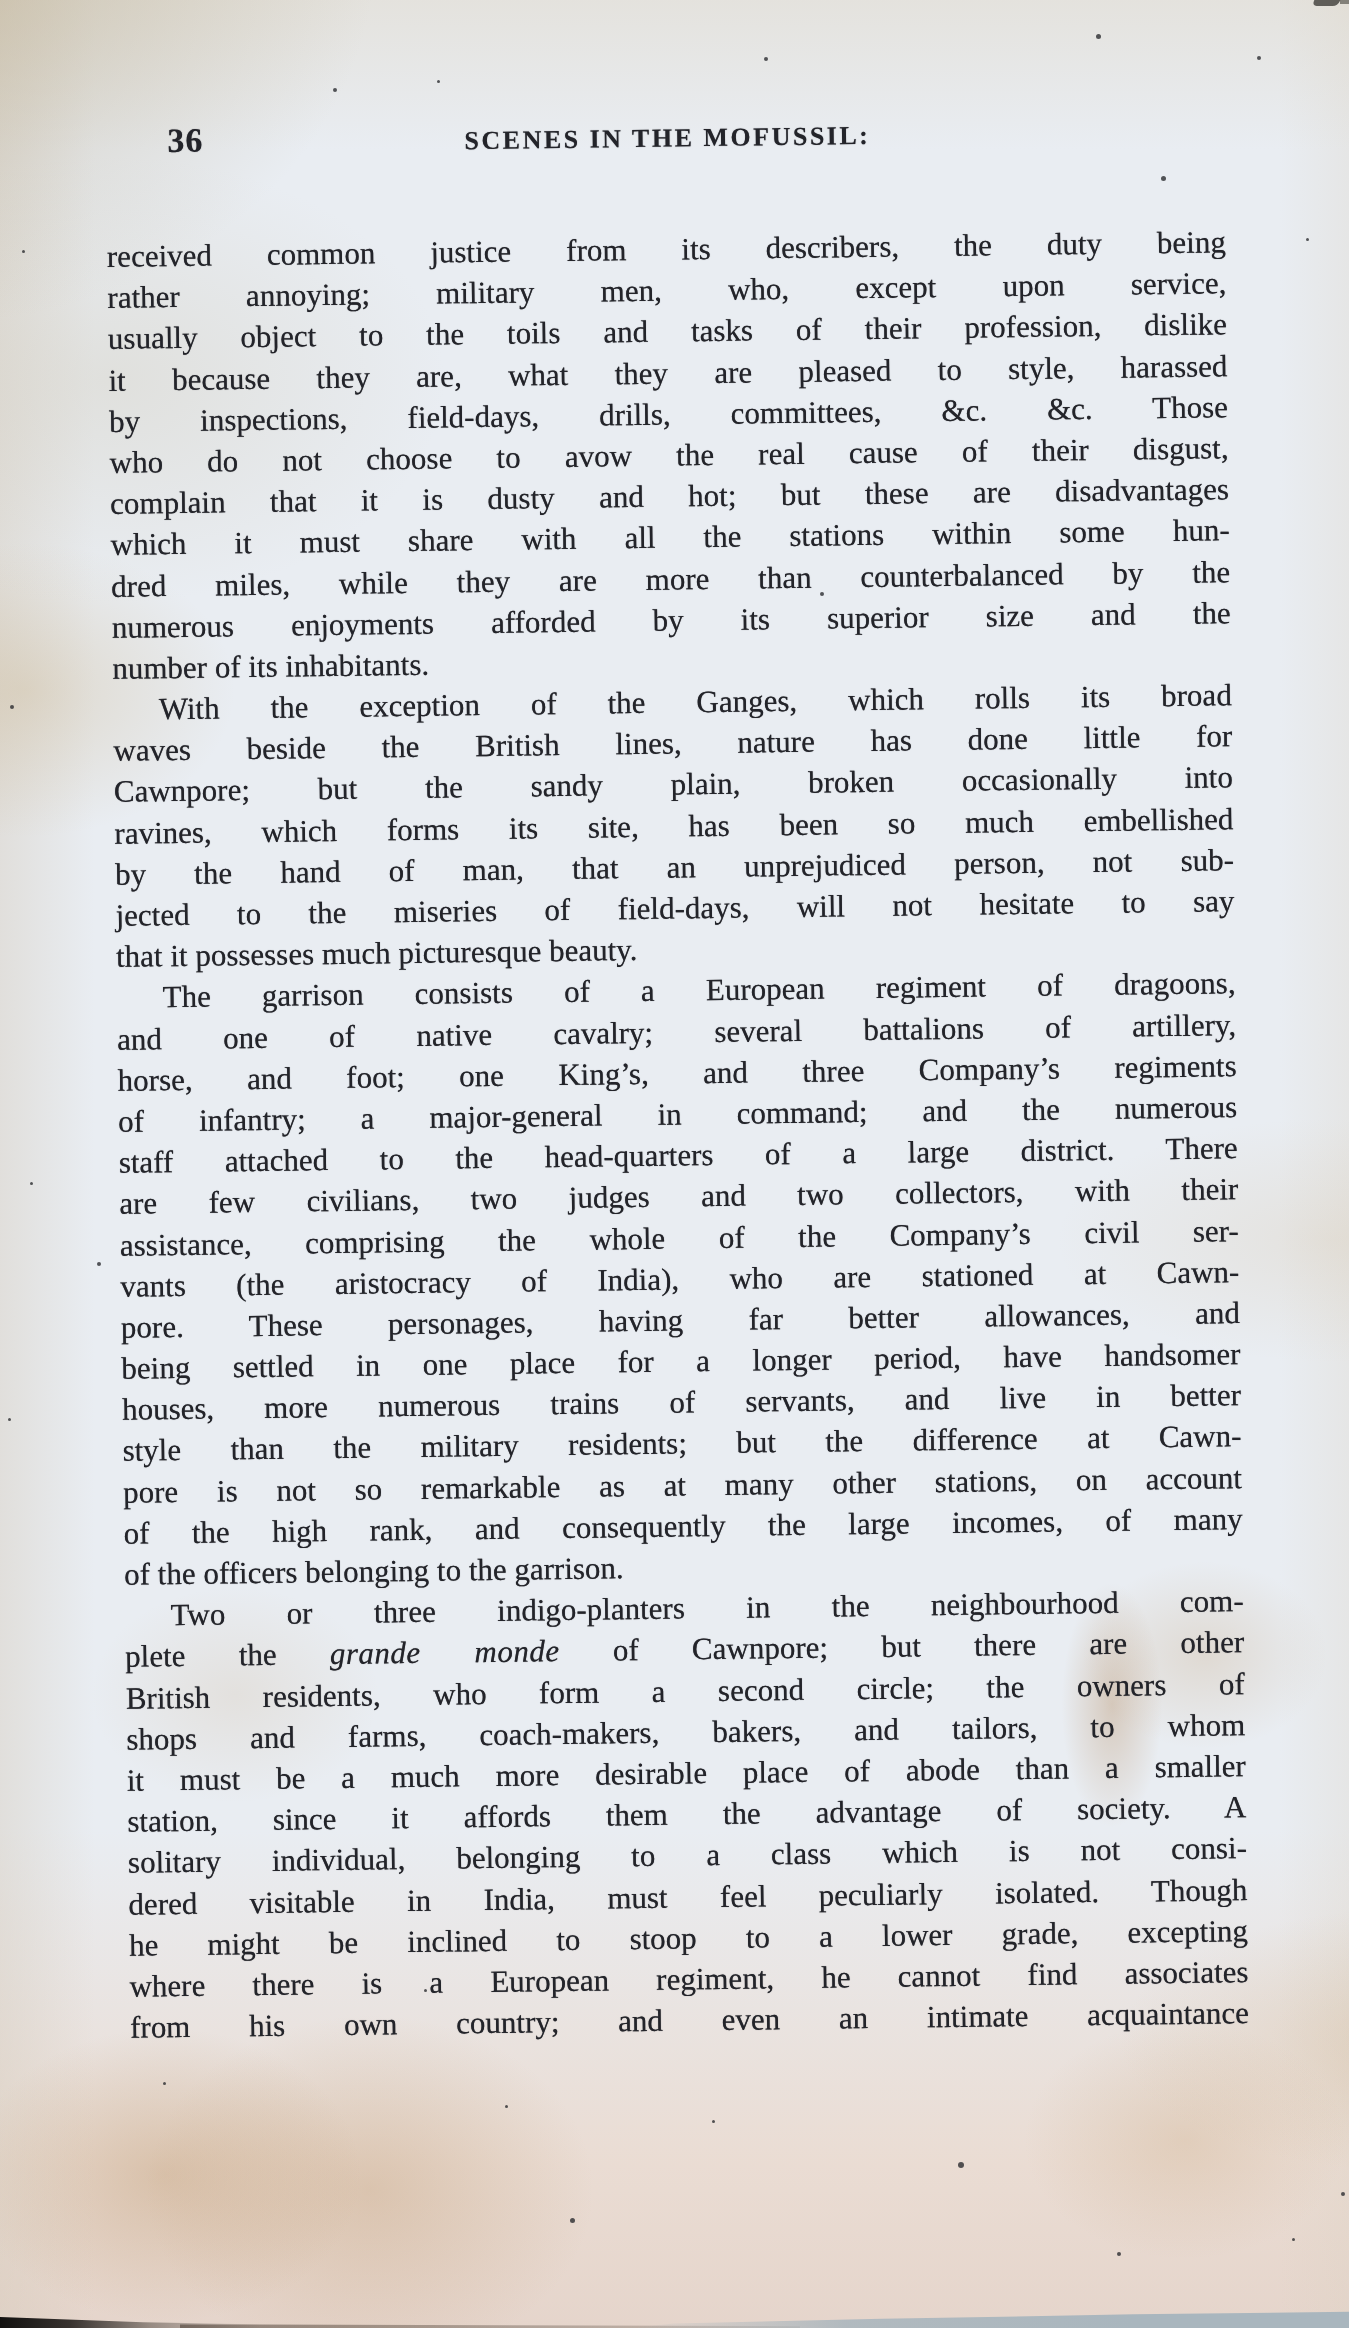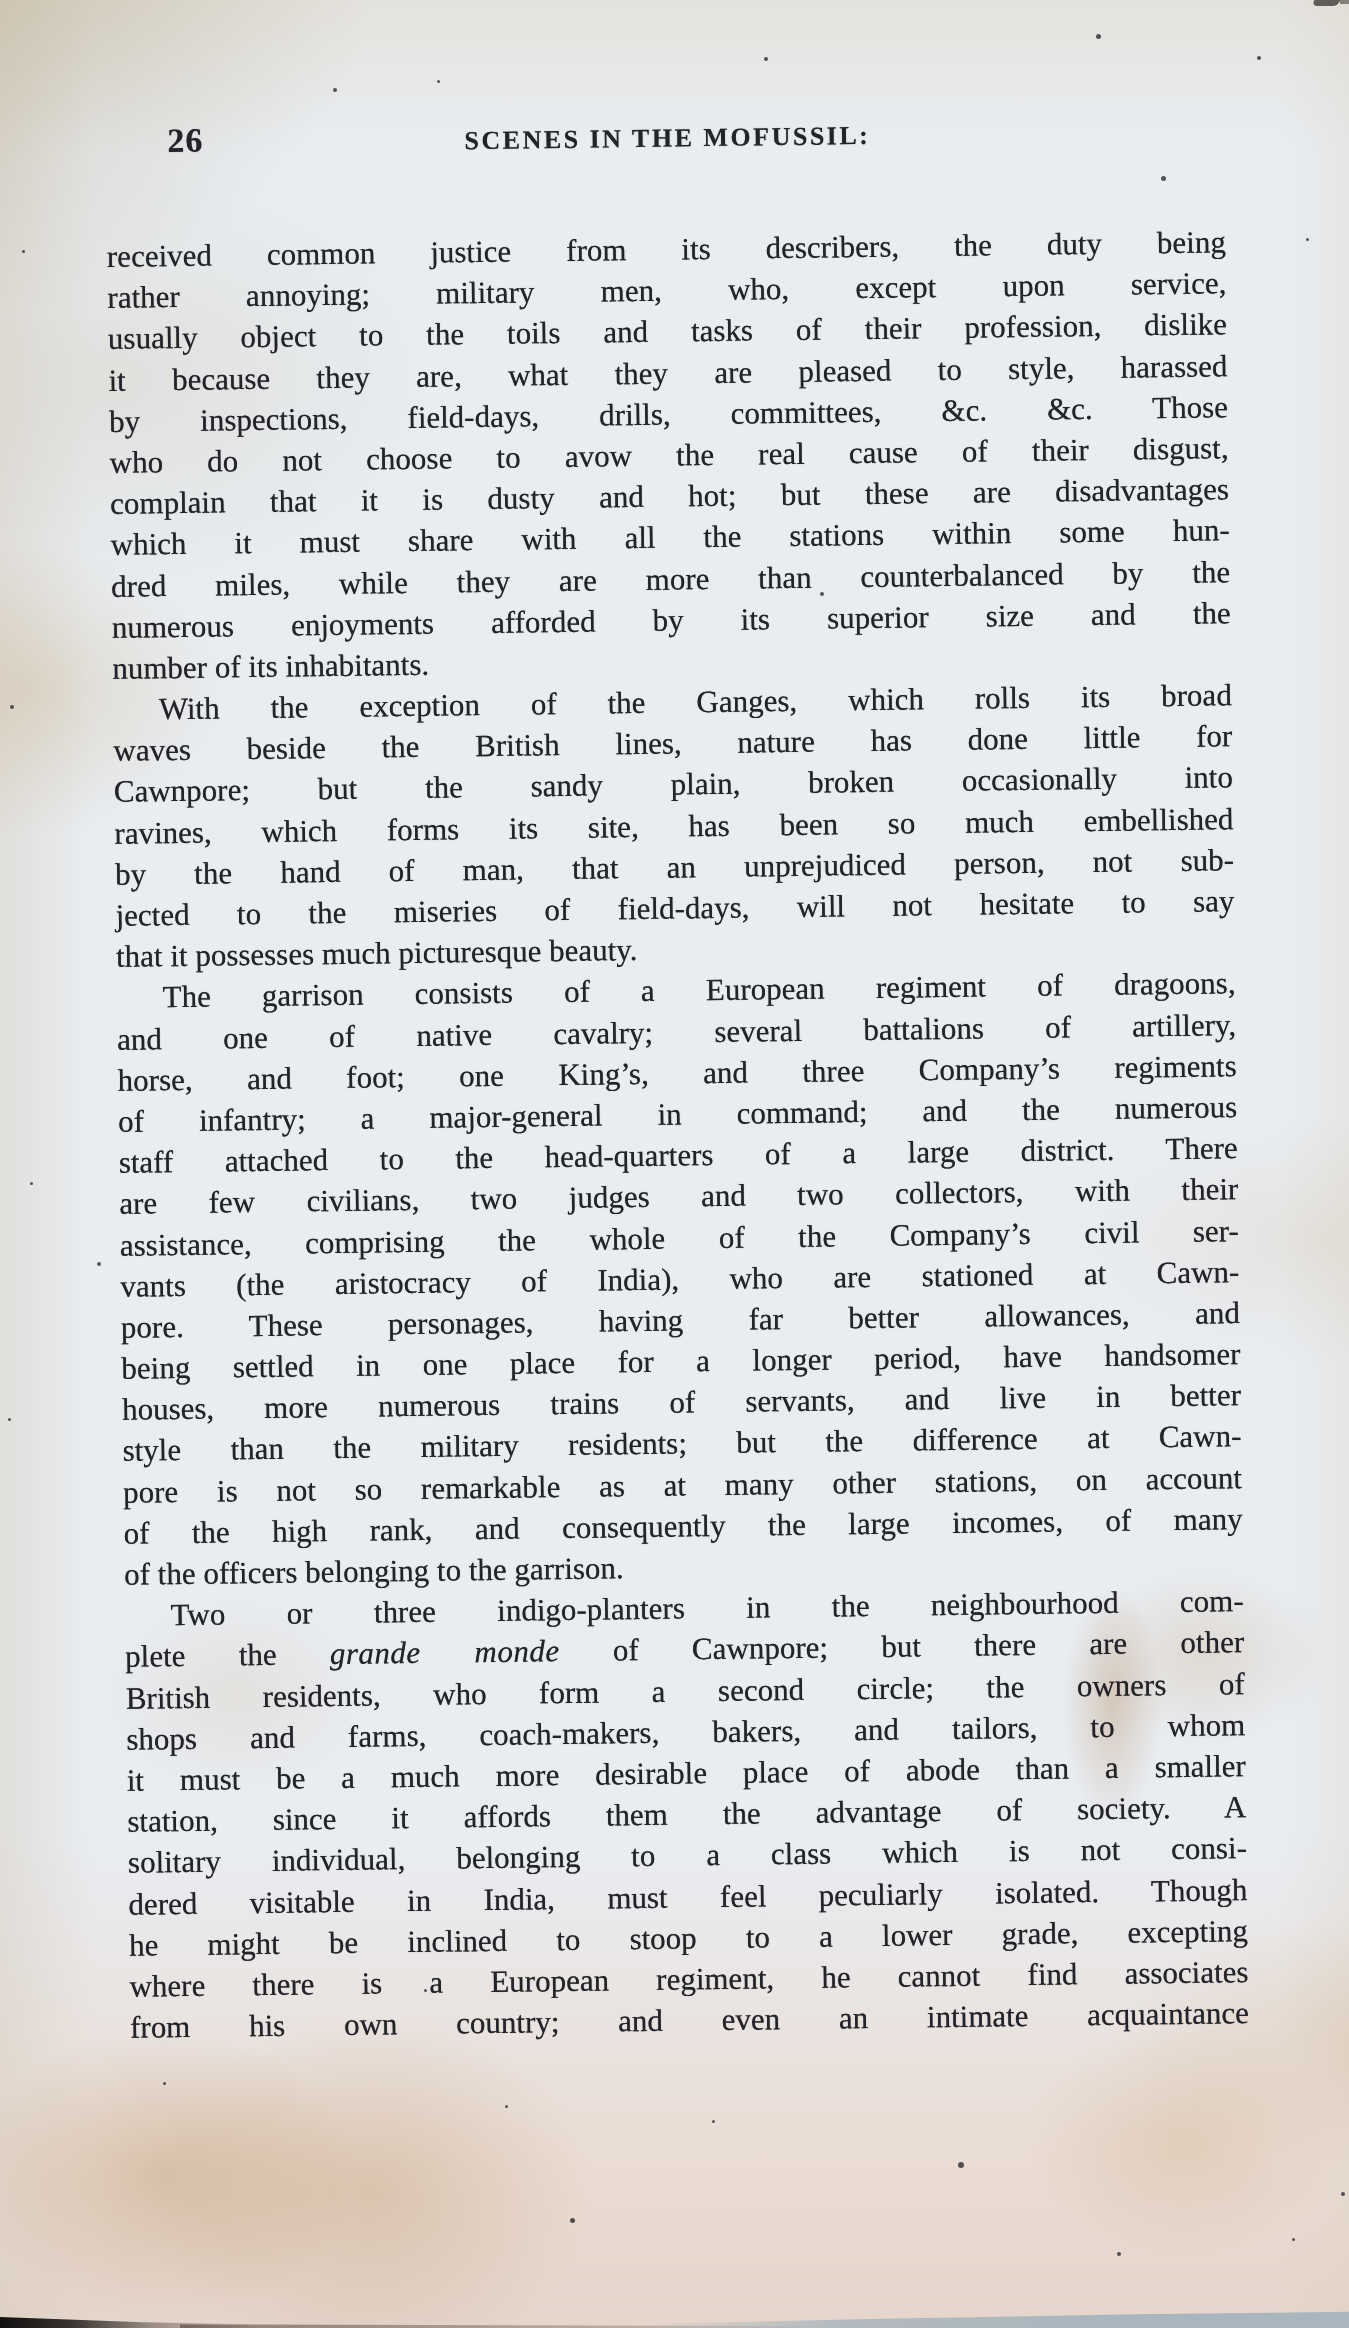--- a/index.html
+++ b/index.html
@@ -83,21 +83,21 @@
     position:absolute;top:0;right:0;width:9px;height:4px;
     background:#44423c;opacity:0.6;
   }
 </style>
 </head>
 <body>
 
 <div class="page">
 
   <div class="content">
-    <div class="pageno">26</div>
+    <div class="pageno">36</div>
     <div class="runhead">SCENES IN THE MOFUSSIL:</div>
     <div class="body" id="body-lines">
         <div class="line"><span>received common justice from its describers, the duty being</span></div>
         <div class="line"><span>rather annoying; military men, who, except upon service,</span></div>
         <div class="line"><span>usually object to the toils and tasks of their profession, dislike</span></div>
         <div class="line"><span>it because they are, what they are pleased to style, harassed</span></div>
         <div class="line"><span>by inspections, field-days, drills, committees, &amp;c. &amp;c.  Those</span></div>
         <div class="line"><span>who do not choose to avow the real cause of their disgust,</span></div>
         <div class="line"><span>complain that it is dusty and hot; but these are disadvantages</span></div>
         <div class="line"><span>which it must share with all the stations within some hun-</span></div>

